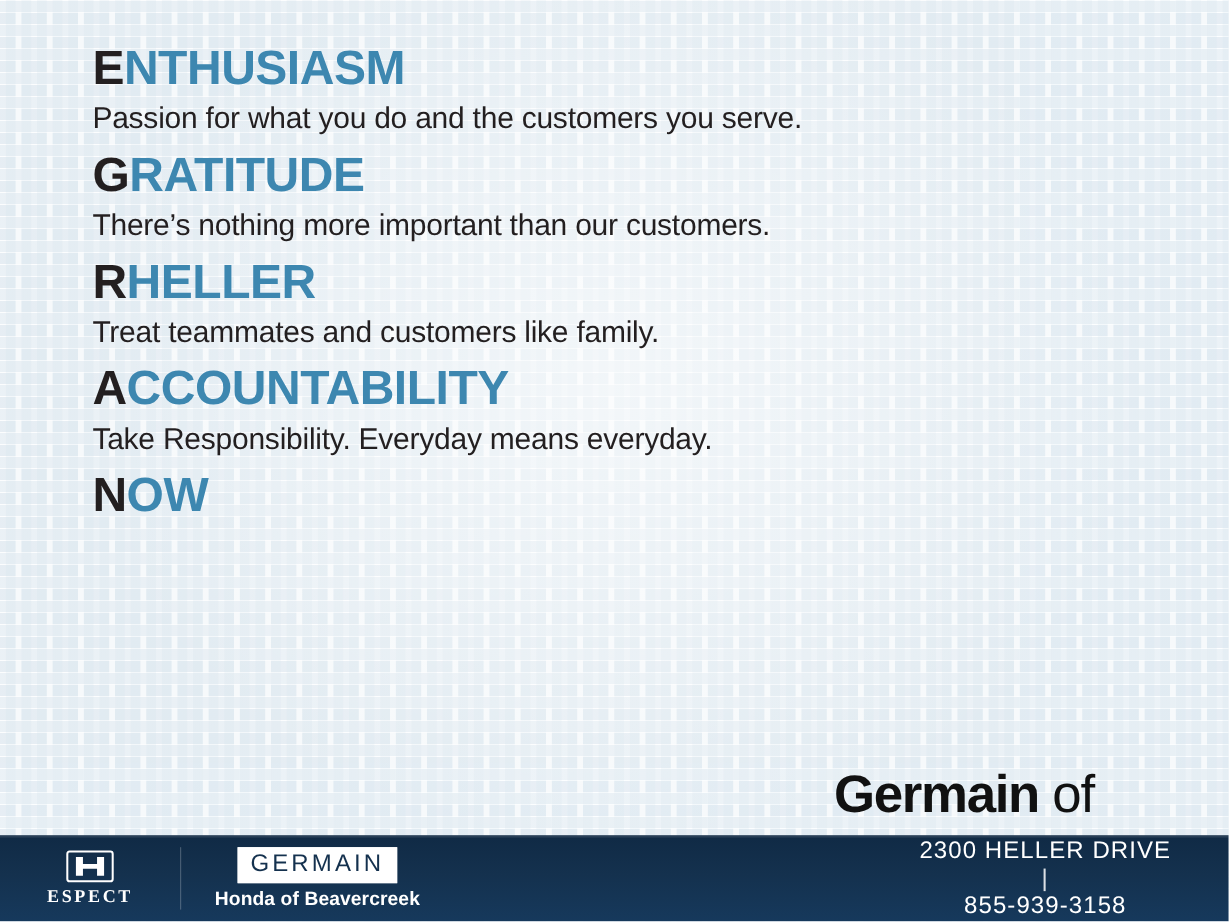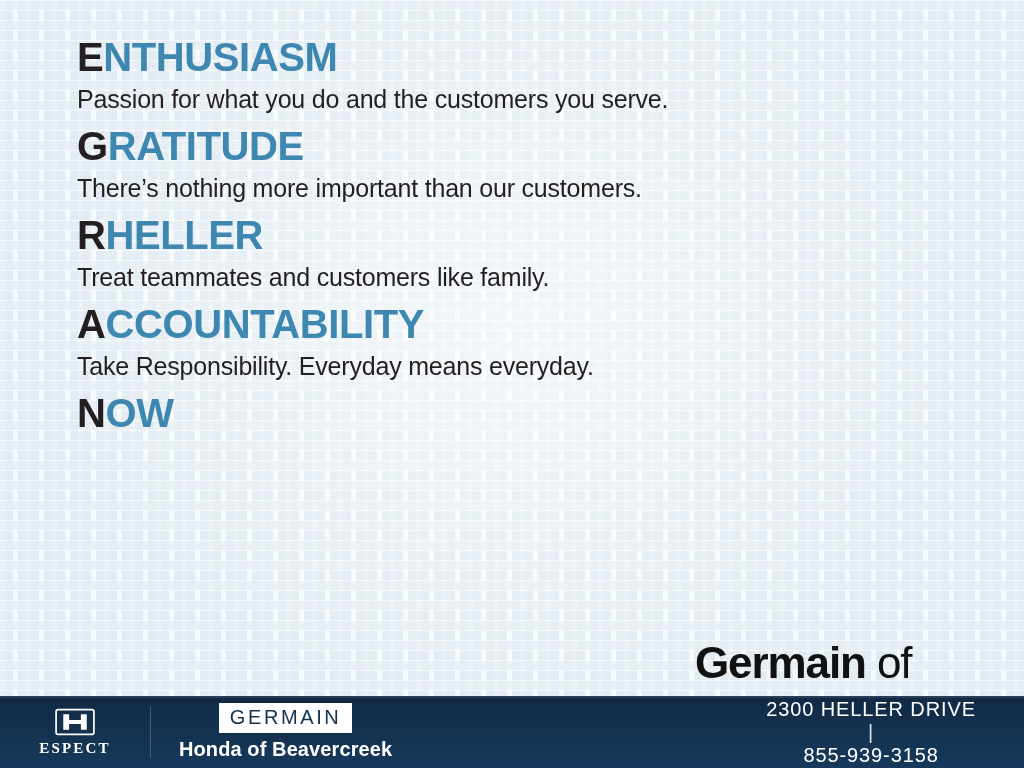--- a/index.html
+++ b/index.html
@@ -181,21 +181,21 @@
   .germain-box span {
     font-family: "Liberation Sans", sans-serif;
     font-weight: 400;
     font-size: 20px;
     letter-spacing: 2.6px;
     color: #14314e;
   }
   .germain-sub {
     font-family: "Liberation Sans", sans-serif;
     font-weight: 700;
-    font-size: 20px;
+    font-size: 16px;
     color: #ffffff;
     letter-spacing: 0.1px;
   }
 
   #footer-contact {
     margin-left: auto;
     margin-right: 48px;
     display: flex;
     align-items: center;
     gap: 0px;

